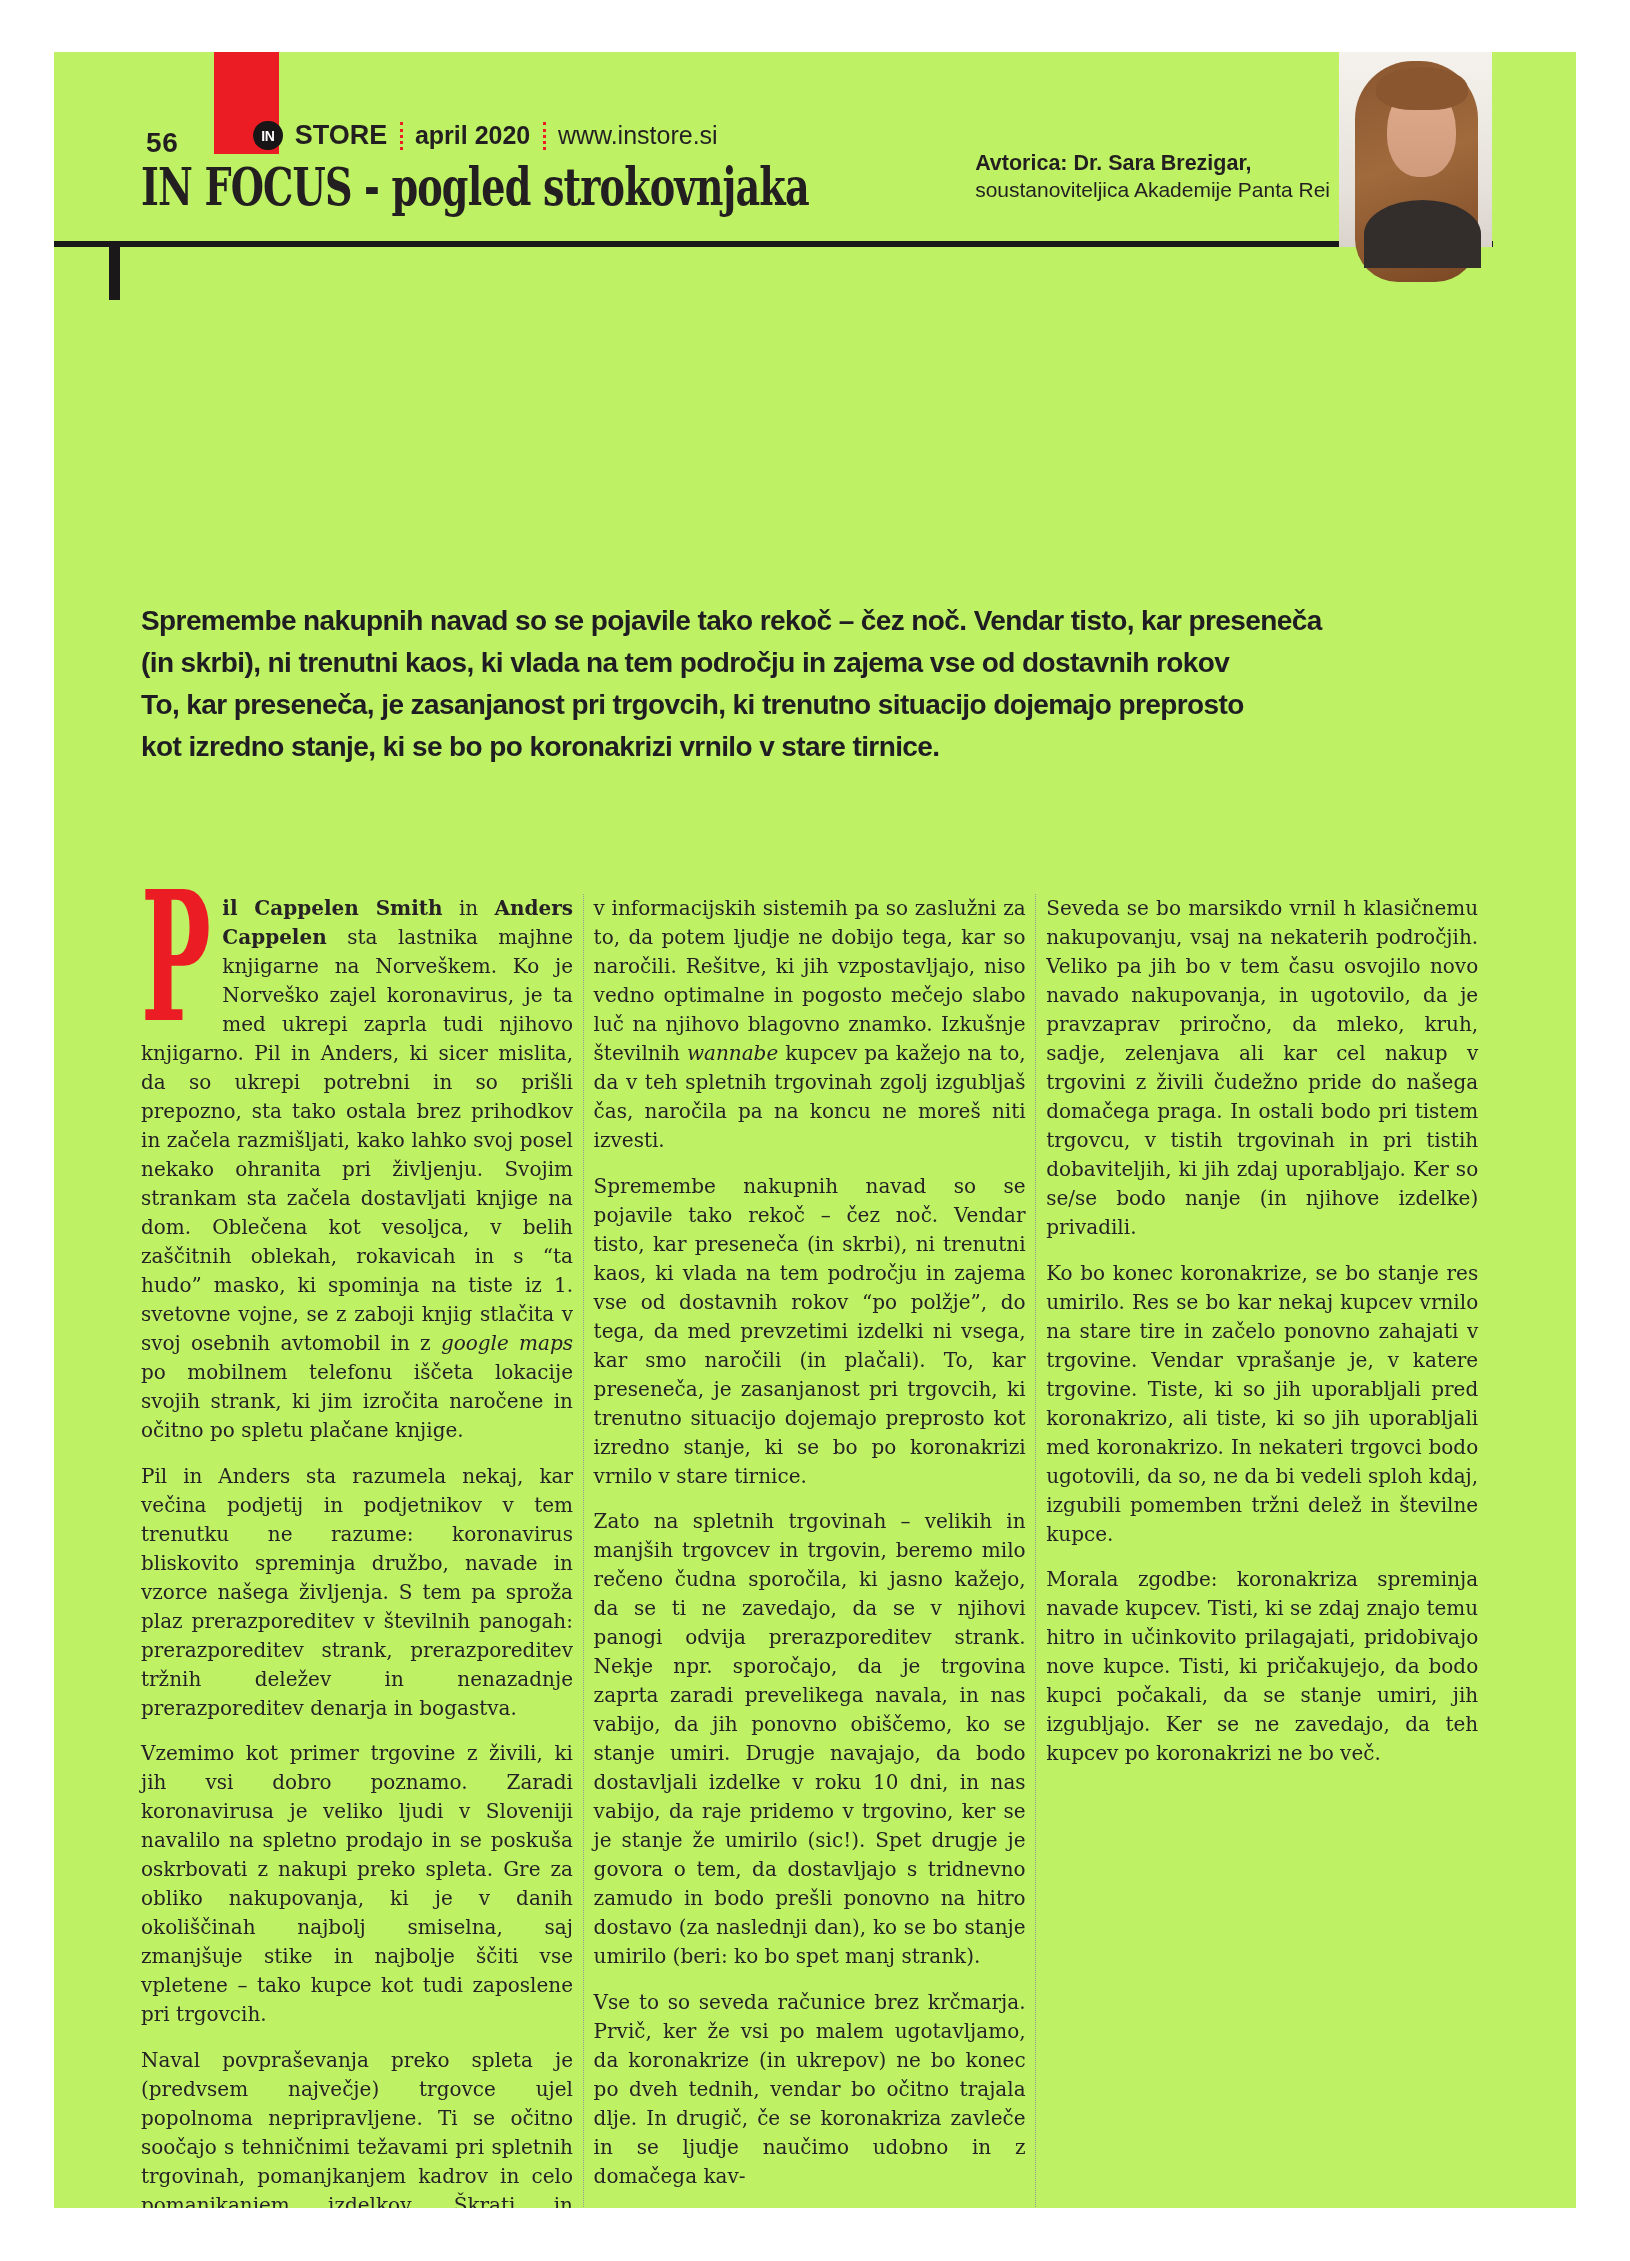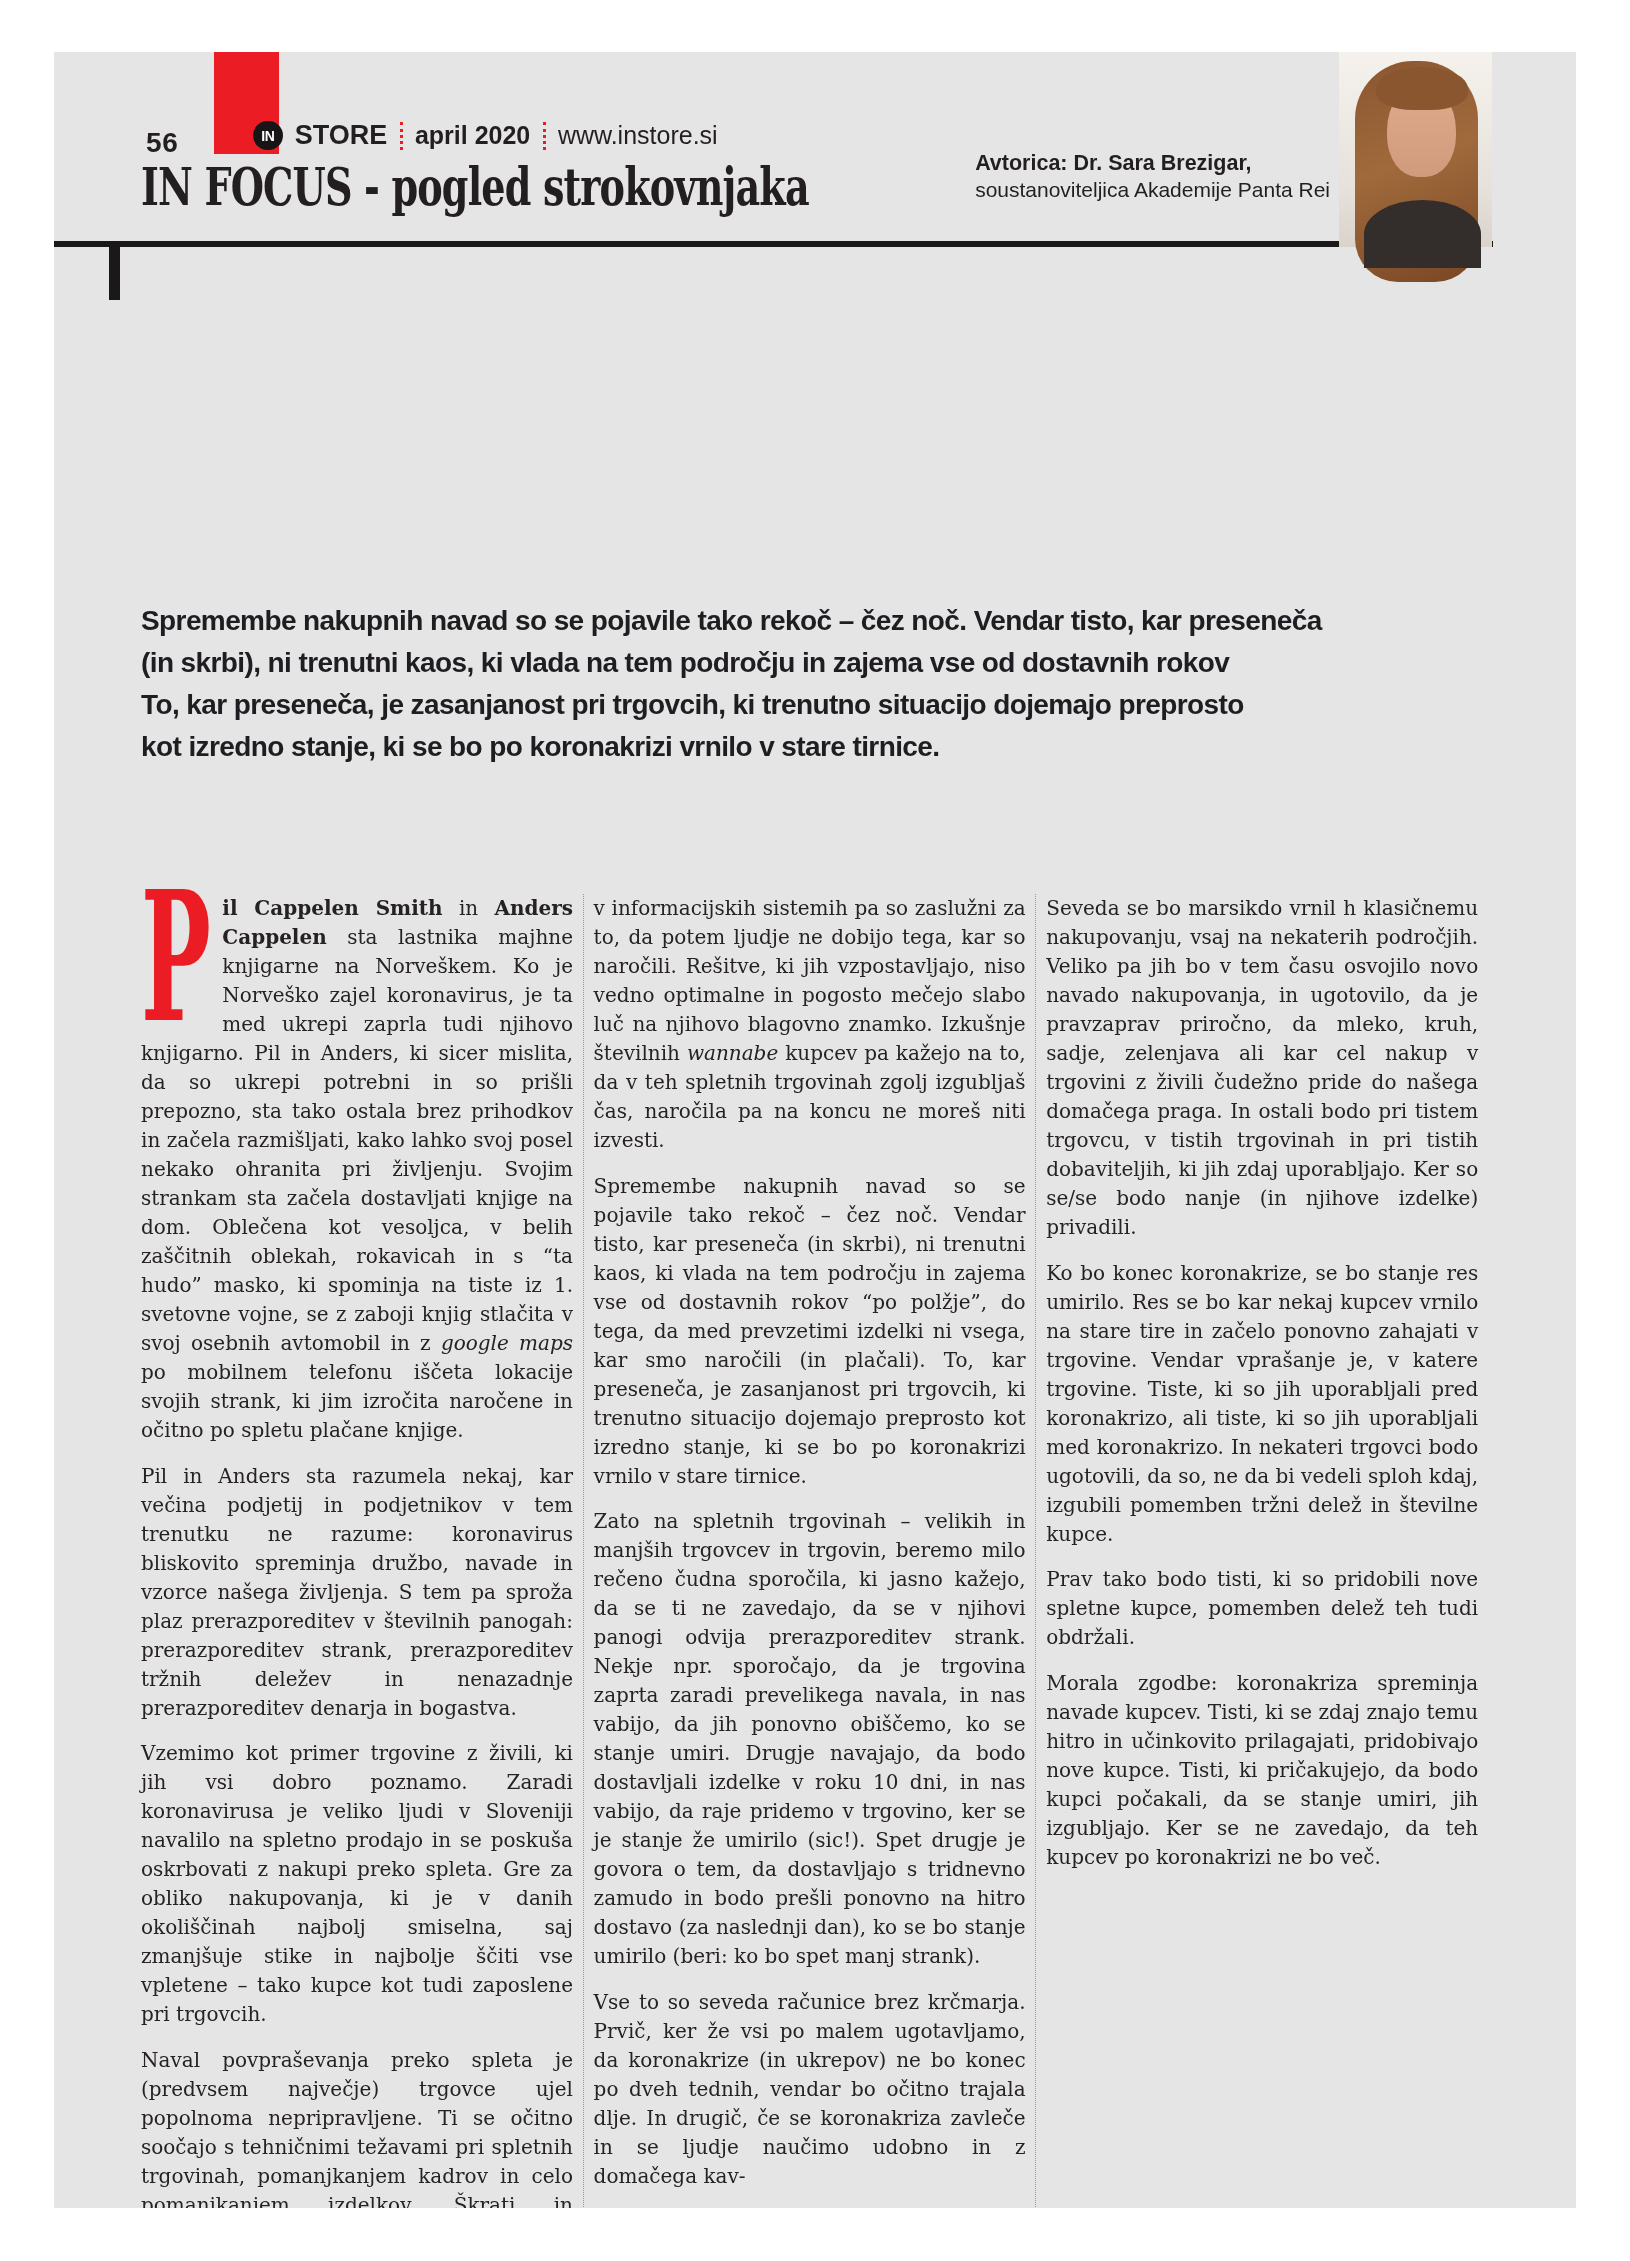--- a/index.html
+++ b/index.html
@@ -2,21 +2,21 @@
 <html style="font-size:9.8px"><head>
 <meta charset="utf-8">
 <style>
   html,body{margin:0;padding:0;}
   body{
     width:1630px;height:2261px;position:relative;background:#ffffff;
     font-family:"Liberation Sans",sans-serif;color:#231f20;
   }
   .page{
     position:absolute;left:54px;top:52px;width:1522px;height:2156px;
-    background:#e5e5e5;overflow:hidden;
+    background:#bef264;overflow:hidden;
   }
   
   .pagenum{position:absolute;left:92px;top:75px;font-size:28px;font-weight:bold;letter-spacing:0.6px;}
   .redblock{position:absolute;left:160px;top:0;width:65px;height:102px;background:#ec1c24;}
   .logo-row{position:absolute;left:199px;top:68px;display:flex;align-items:center;gap:12.3px;}
   .in-circle{
     width:29.5px;height:29.5px;border-radius:50%;background:#181516;color:#fff;
     display:flex;align-items:center;justify-content:center;
     font-size:14px;font-weight:bold;letter-spacing:-0.6px;flex:0 0 auto;
   }
@@ -132,19 +132,18 @@
       </div>
       <div class="col">
         <p><span>v informacijskih sistemih pa so zaslužni za to, da potem ljudje ne dobijo tega, kar so naročili. Rešitve, ki jih vzpostavljajo, niso vedno optimalne in pogosto mečejo slabo luč na njihovo blagovno znamko. Izkušnje številnih </span><span class="seg-italic">wannabe</span><span> kupcev pa kažejo na to, da v teh spletnih trgovinah zgolj izgubljaš čas, naročila pa na koncu ne moreš niti izvesti.</span></p>
         <p><span>Spremembe nakupnih navad so se pojavile tako rekoč – čez noč. Vendar tisto, kar preseneča (in skrbi), ni trenutni kaos, ki vlada na tem področju in zajema vse od dostavnih rokov “po polžje”, do tega, da med prevzetimi izdelki ni vsega, kar smo naročili (in plačali). To, kar preseneča, je zasanjanost pri trgovcih, ki trenutno situacijo dojemajo preprosto kot izredno stanje, ki se bo po koronakrizi vrnilo v stare tirnice.</span></p>
         <p><span>Zato na spletnih trgovinah – velikih in manjših trgovcev in trgovin, beremo milo rečeno čudna sporočila, ki jasno kažejo, da se ti ne zavedajo, da se v njihovi panogi odvija prerazporeditev strank. Nekje npr. sporočajo, da je trgovina zaprta zaradi prevelikega navala, in nas vabijo, da jih ponovno obiščemo, ko se stanje umiri. Drugje navajajo, da bodo dostavljali izdelke v roku 10 dni, in nas vabijo, da raje pridemo v trgovino, ker se je stanje že umirilo (sic!). Spet drugje je govora o tem, da dostavljajo s tridnevno zamudo in bodo prešli ponovno na hitro dostavo (za naslednji dan), ko se bo stanje umirilo (beri: ko bo spet manj strank).</span></p>
         <p><span>Vse to so seveda računice brez krčmarja. Prvič, ker že vsi po malem ugotavljamo, da koronakrize (in ukrepov) ne bo konec po dveh tednih, vendar bo očitno trajala dlje. In drugič, če se koronakriza zavleče in se ljudje naučimo udobno in z domačega kav-</span></p>
       </div>
       <div class="col">
         <p><span>Seveda se bo marsikdo vrnil h klasičnemu nakupovanju, vsaj na nekaterih področjih. Veliko pa jih bo v tem času osvojilo novo navado nakupovanja, in ugotovilo, da je pravzaprav priročno, da mleko, kruh, sadje, zelenjava ali kar cel nakup v trgovini z živili čudežno pride do našega domačega praga. In ostali bodo pri tistem trgovcu, v tistih trgovinah in pri tistih dobaviteljih, ki jih zdaj uporabljajo. Ker so se/se bodo nanje (in njihove izdelke) privadili.</span></p>
         <p><span>Ko bo konec koronakrize, se bo stanje res umirilo. Res se bo kar nekaj kupcev vrnilo na stare tire in začelo ponovno zahajati v trgovine. Vendar vprašanje je, v katere trgovine. Tiste, ki so jih uporabljali pred koronakrizo, ali tiste, ki so jih uporabljali med koronakrizo. In nekateri trgovci bodo ugotovili, da so, ne da bi vedeli sploh kdaj, izgubili pomemben tržni delež in številne kupce.</span></p>
-        <p><span>Prav tako bodo tisti, ki so pridobili nove spletne kupce, pomemben delež teh tudi obdržali.</span></p>
         <p><span>Morala zgodbe: koronakriza spreminja navade kupcev. Tisti, ki se zdaj znajo temu hitro in učinkovito prilagajati, pridobivajo nove kupce. Tisti, ki pričakujejo, da bodo kupci počakali, da se stanje umiri, jih izgubljajo. Ker se ne zavedajo, da teh kupcev po koronakrizi ne bo več.</span></p>
       </div>
     </div>
 
 </div>
 
 
 </body></html>

